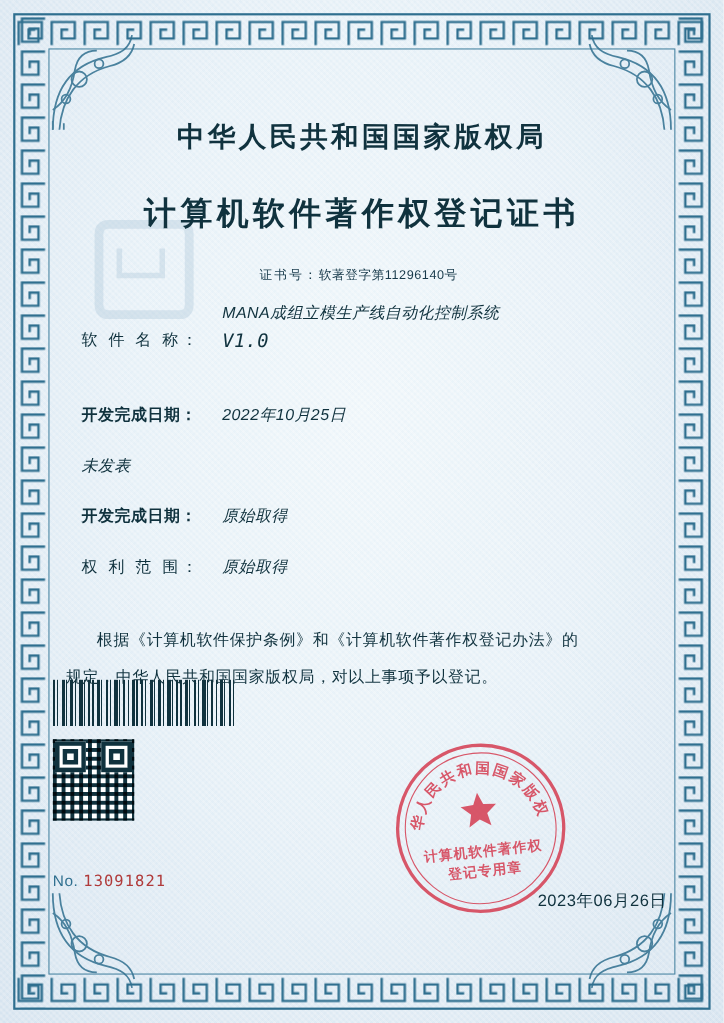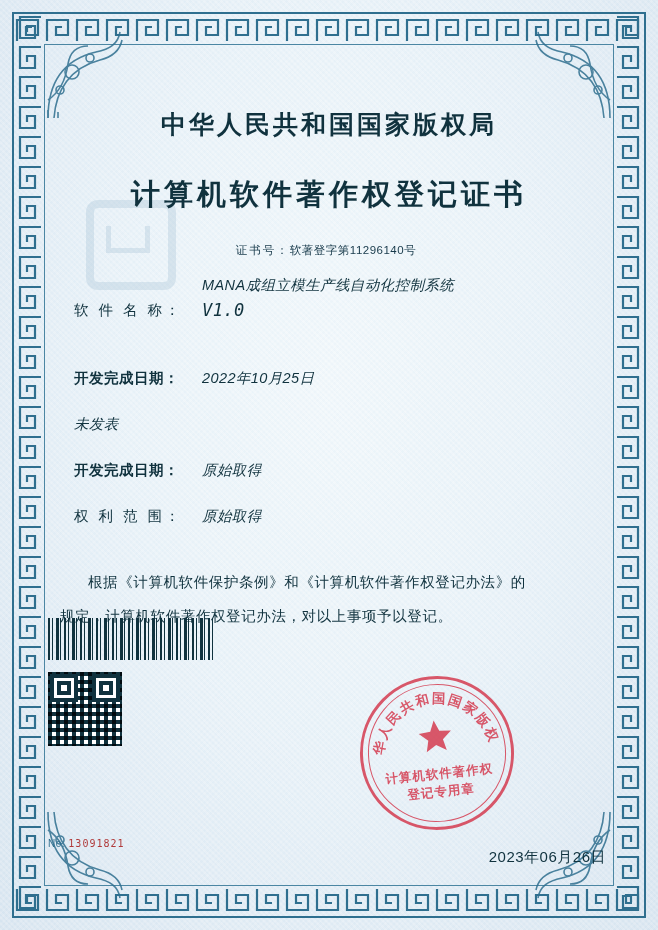--- a/index.html
+++ b/index.html
@@ -198,35 +198,35 @@
     border: 4px solid #10323e;
     background: #ffffff;
     box-shadow: inset 0 0 0 3px #ffffff, inset 0 0 0 7px #10323e;
   }
   .qr::before { left: 2px; top: 2px; }
   .qr::after  { right: 2px; top: 2px; }
 
   .serial {
     position: absolute;
     left: 48px;
-    top: 838px;
-    font-size: 10px;
+    top: 792px;
+    font-size: 14px;
     color: #2f6f8f;
     letter-spacing: 0.5px;
   }
   .serial .num {
     font-family: "DejaVu Sans Mono", monospace;
     color: #b03a3a;
     letter-spacing: 1px;
   }
 
   .issue-date {
     position: absolute;
     right: 52px;
-    top: 848px;
+    top: 810px;
     font-size: 15px;
     color: #10323e;
     letter-spacing: 0.5px;
   }
 
   
   .seal {
     position: absolute;
     left: 360px;
     top: 676px;
@@ -432,21 +432,21 @@
 
       <div class="gap-md"></div>
 
       <div class="field-row">
       </div>
 
     </div>
 
     <div class="para">
       <span class="indent"></span><span>根据《计算机软件保护条例》和《计算机软件著作权登记办法》的</span><br>
-      <span>规定，计算机软件著作权登记办法，对以上事项予以登记。</span>
+      <span>规定，中华人民共和国国家版权局，对以上事项予以登记。</span>
     </div>
 
   </div>
 
   <div class="codes">
     <div class="barcode"></div>
     <div class="qr"></div>
   </div>
 
   <div class="serial">

